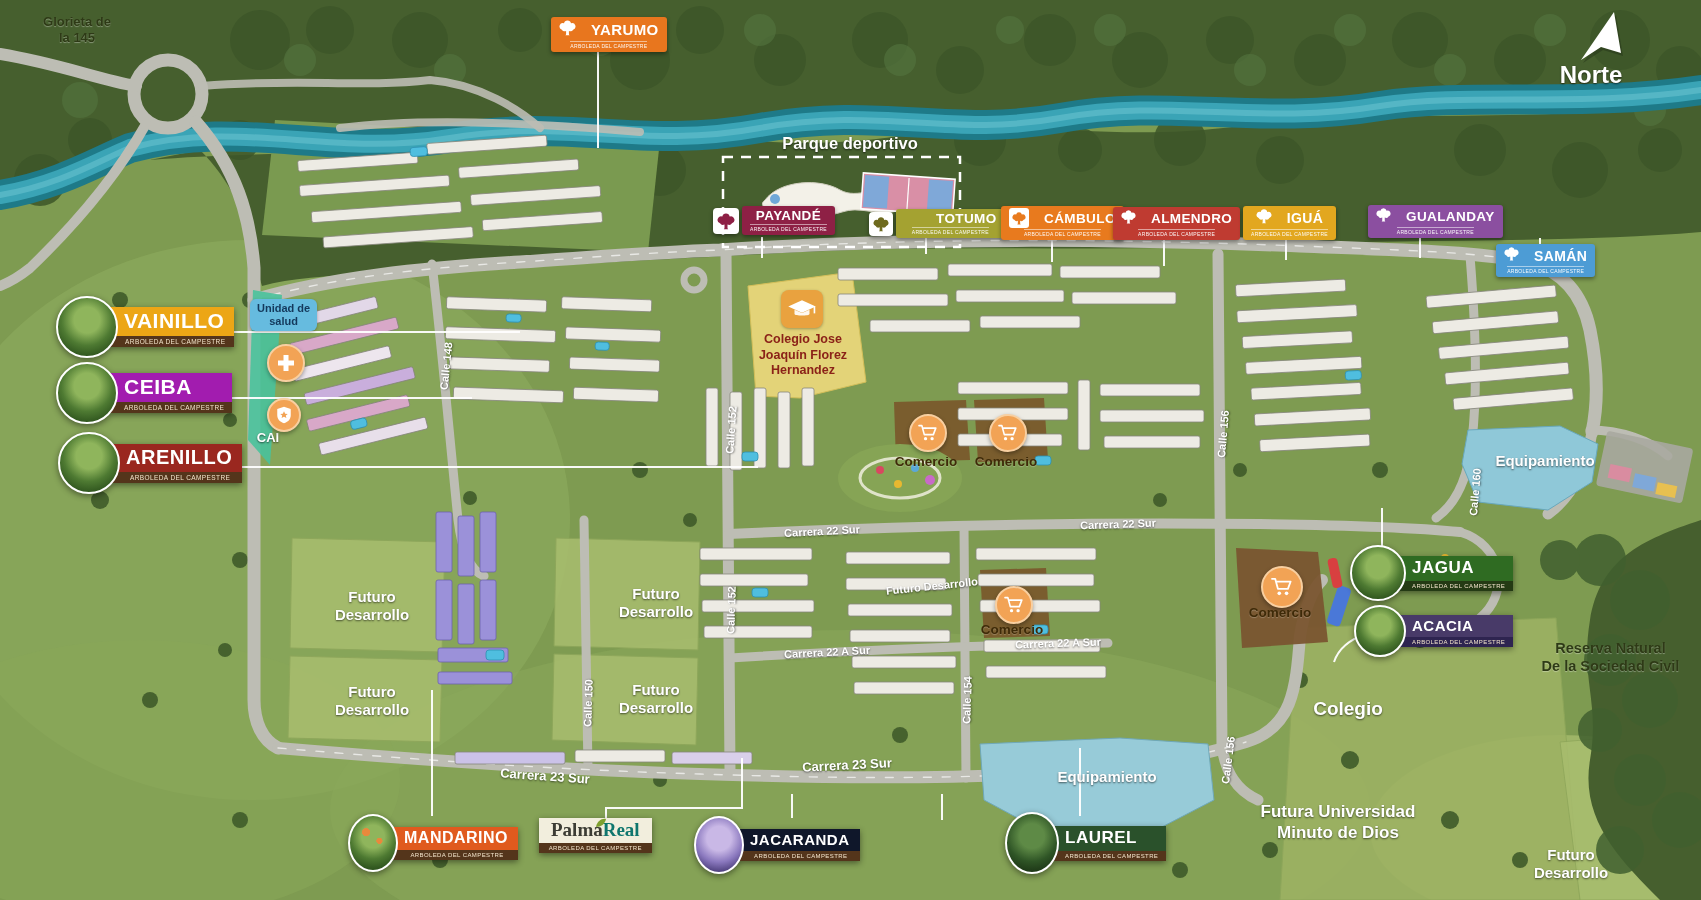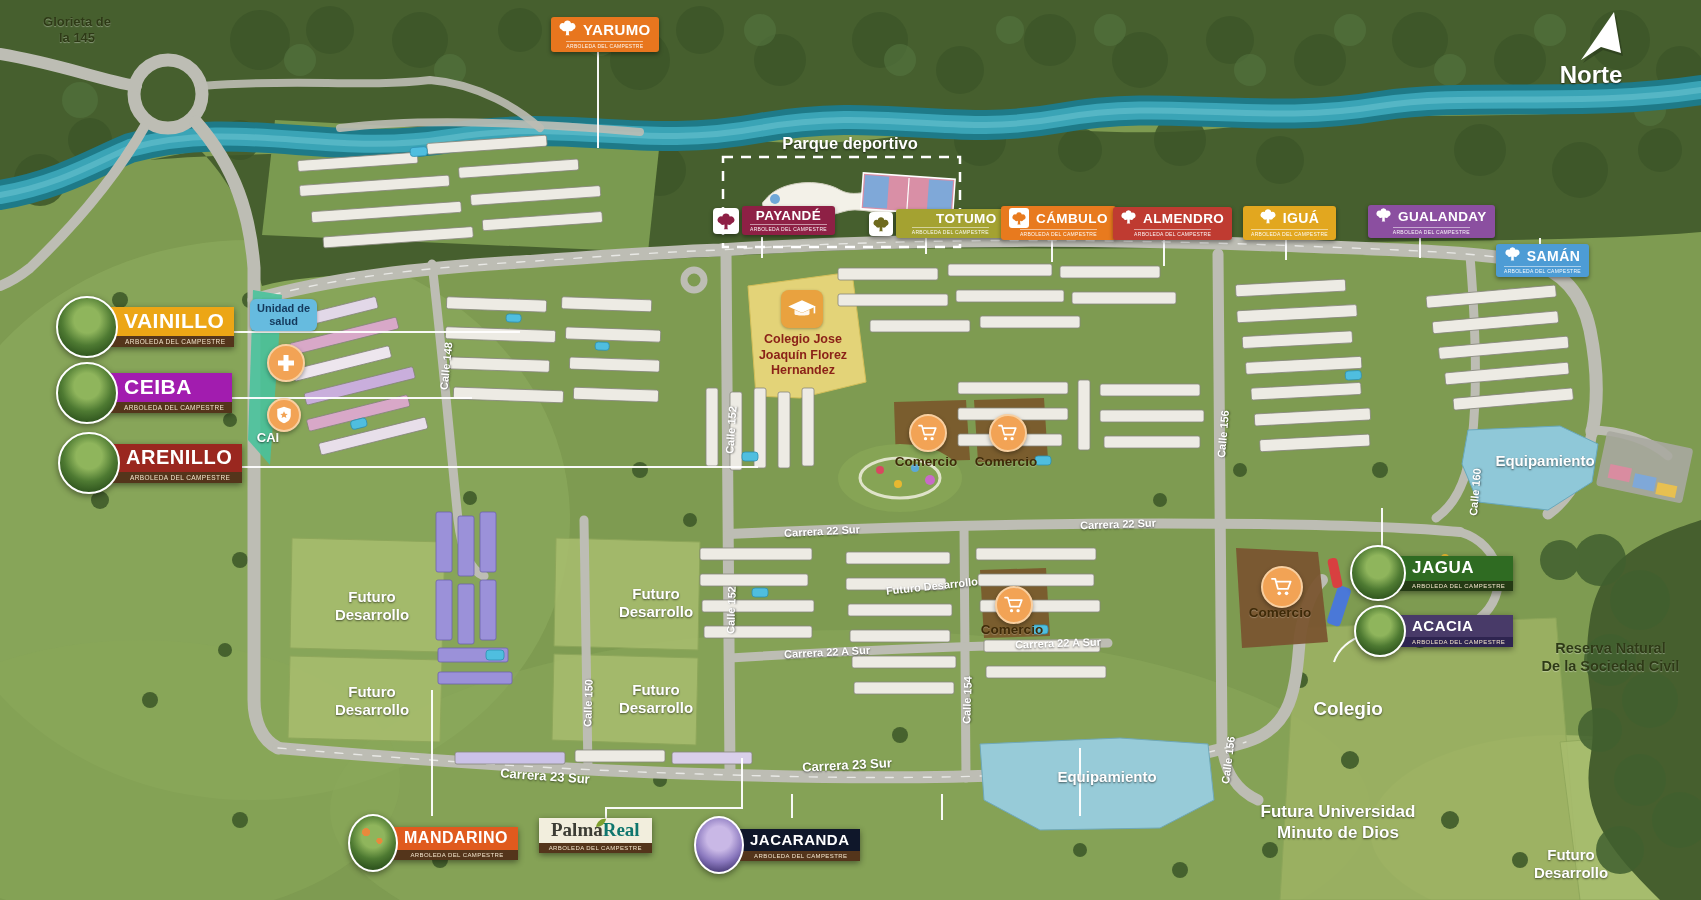--- a/index.html
+++ b/index.html
@@ -13,21 +13,21 @@
   .street{position:absolute;z-index:3;color:#fff;font-size:11px;font-weight:700;
           text-shadow:0 1px 2px rgba(0,0,0,.55);white-space:nowrap;
           transform:translate(-50%,-50%) rotate(var(--r,0deg));}
   
   .badge-sm{position:absolute;z-index:4;display:flex;align-items:center;gap:3px;
             filter:drop-shadow(0 2px 2px rgba(0,0,0,.4));}
   .chip{width:26px;height:26px;background:#fff;border-radius:4px;flex:none;
         display:flex;align-items:center;justify-content:center;}
   .bsm-body{color:#fff;padding:2px 8px 3px;border-radius:3px;display:flex;
             flex-direction:column;align-items:center;}
-  .bsm-row{display:flex;align-items:center;gap:7px;}
+  .bsm-row{display:flex;align-items:center;gap:15px;}
   .bsm-nm{font-size:14px;font-weight:700;letter-spacing:.4px;white-space:nowrap;}
   .bsm-st{font-size:5px;letter-spacing:.3px;white-space:nowrap;opacity:.95;
           border-top:1px solid rgba(255,255,255,.55);margin-top:1px;padding-top:1px;}
   
   .badge-lg{position:absolute;z-index:4;display:flex;align-items:center;
             filter:drop-shadow(0 2px 3px rgba(0,0,0,.45));}
   .photo{border-radius:50%;border:2.5px solid #fff;flex:none;z-index:2;
     background:radial-gradient(circle at 50% 38%,#8FB55C 0 28%,#4E7A32 55%,#31571F 78%,#27451A);}
   .photo.jac{background:radial-gradient(circle at 50% 38%,#C9B8E6 0 30%,#8A78BE 58%,#544684 80%,#3A3060);}
   .photo.drk{background:radial-gradient(circle at 50% 38%,#5E8A46 0 28%,#2F5526 58%,#1F3A18 80%,#16290F);}
@@ -674,14 +674,21 @@
       <span class="blg-st" style="padding-left:8px;">ARBOLEDA DEL CAMPESTRE</span>
     </div>
   </div>
   <div class="badge-lg" style="left:694px;top:816px;">
     <span class="photo jac" style="width:46px;height:54px;"></span>
     <div class="blg-stack">
       <span class="blg-nm" style="font-size: 15px; background: #0f172a;">JACARANDA</span>
       <span class="blg-st">ARBOLEDA DEL CAMPESTRE</span>
     </div>
   </div>
+  <div class="badge-lg" style="left:1005px;top:812px;">
+    <span class="photo drk" style="width:50px;height:58px;"></span>
+    <div class="blg-stack">
+      <span class="blg-nm" style="font-size: 17px; background: rgb(42, 81, 43);">LAUREL</span>
+      <span class="blg-st">ARBOLEDA DEL CAMPESTRE</span>
+    </div>
+  </div>
 
 </div>
 
 </body></html>

